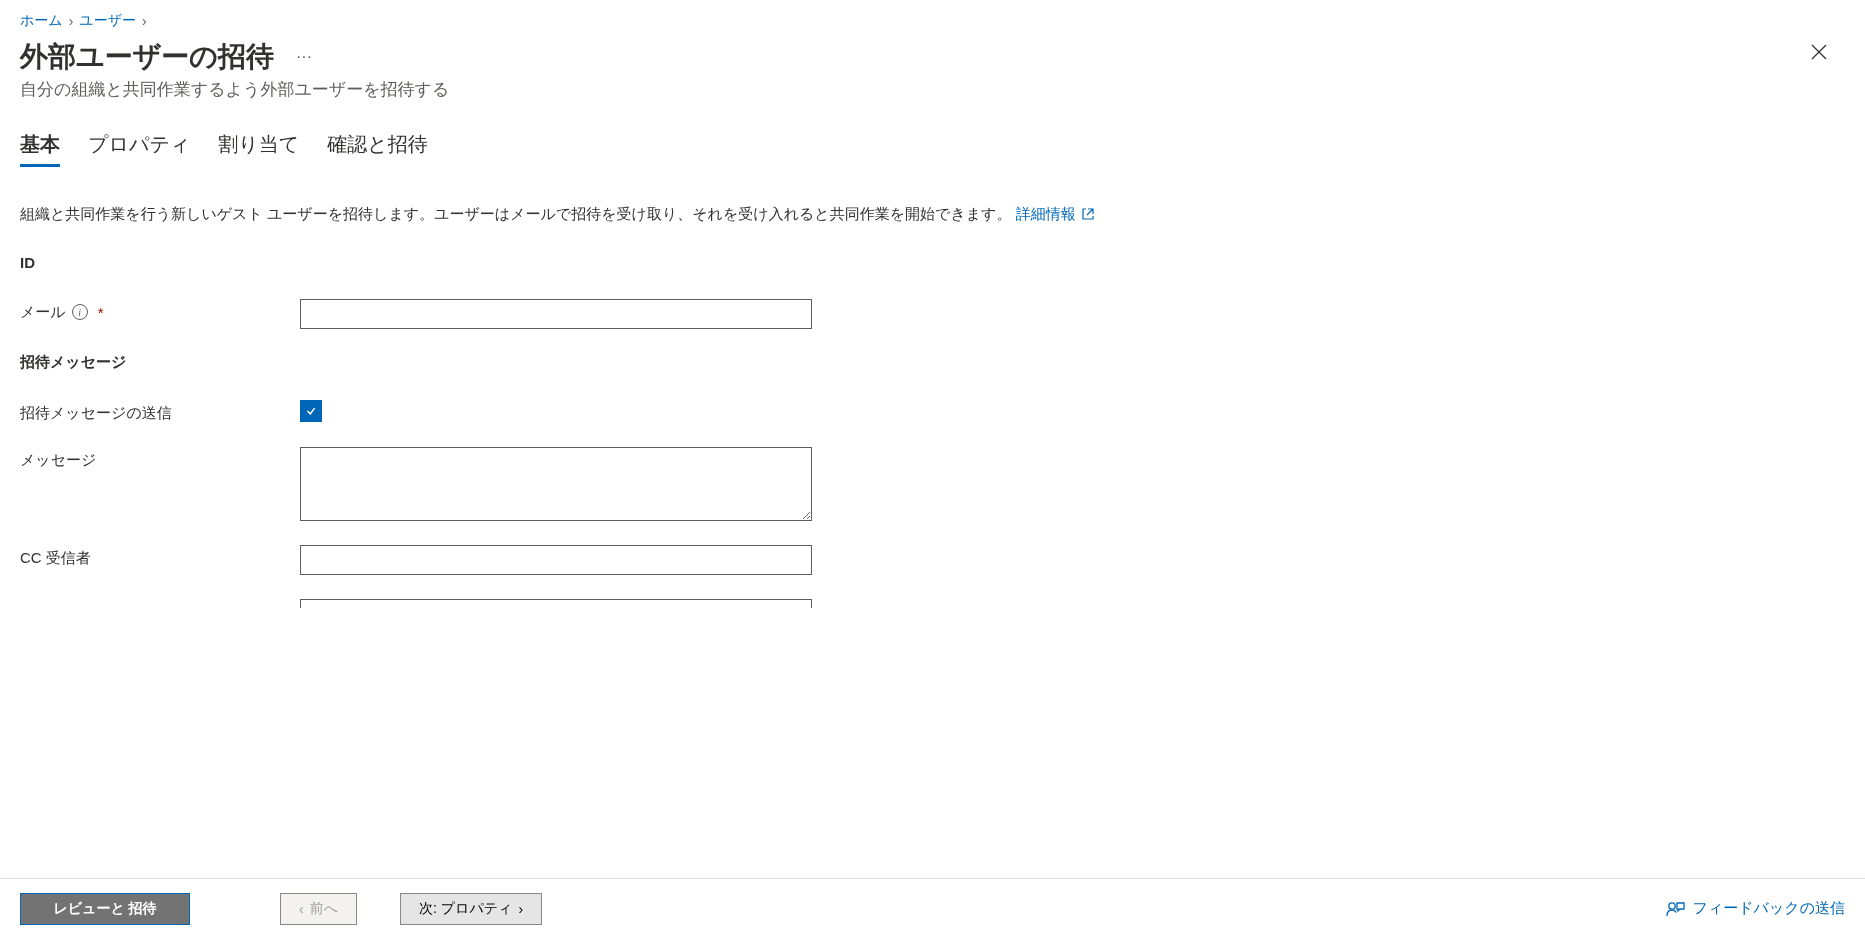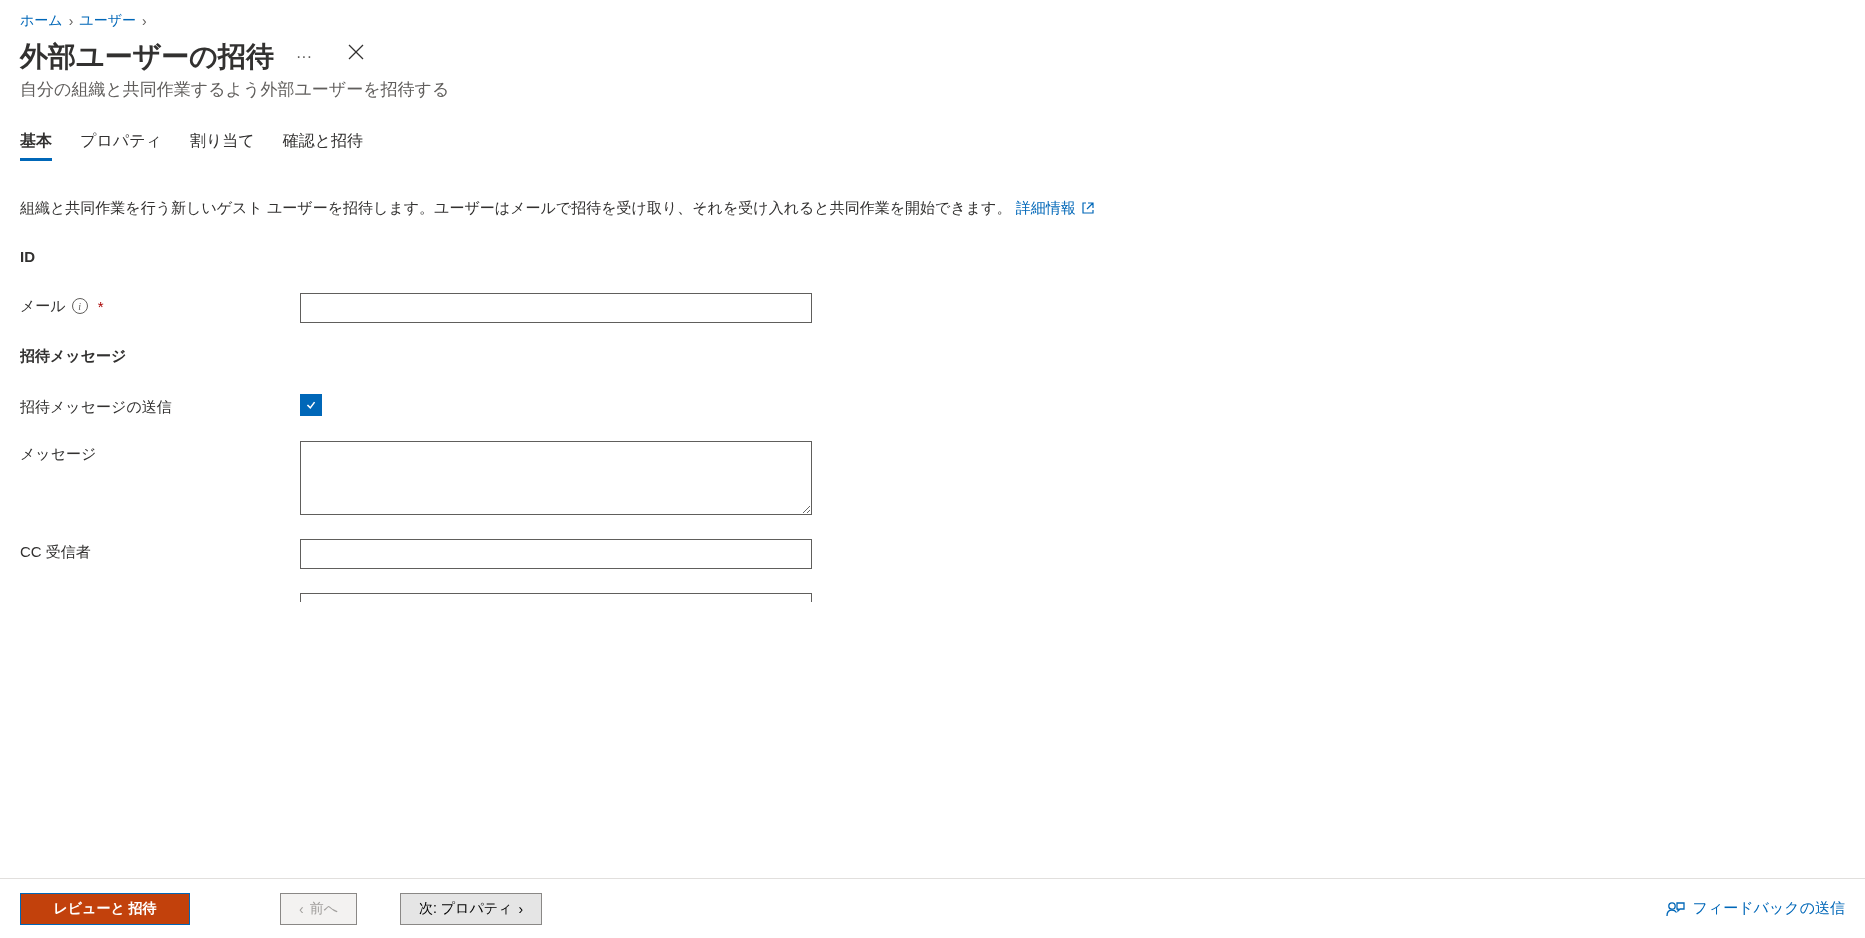--- a/index.html
+++ b/index.html
@@ -29,21 +29,21 @@
     color: #0067b8;
     text-decoration: none;
     cursor: pointer;
   }
   .breadcrumb .sep {
     color: #605e5c;
   }
   .header-row {
     display: flex;
     align-items: flex-start;
-    justify-content: flex-start;
+    justify-content: space-between;
     gap: 26px;
   }
   .title-block { display: flex; align-items: center; gap: 18px; }
   h1 {
     font-size: 28px;
     font-weight: 600;
     margin: 0;
   }
   .more-dots {
     color: #605e5c;
@@ -65,21 +65,21 @@
     margin-top: 2px;
     margin-bottom: 24px;
   }
   .tabs {
     display: flex;
     gap: 28px;
     border-bottom: none;
     margin-bottom: 36px;
   }
   .tab {
-    font-size: 16px;
+    font-size: 20px;
     color: #323130;
     padding: 6px 0;
     cursor: pointer;
     border-bottom: 3px solid transparent;
     text-align: center;
   }
   .tab.active {
     font-weight: 600;
     border-bottom-color: #0067b8;
   }
@@ -185,21 +185,21 @@
     font-size: 14px;
     font-family: inherit;
     border: 1px solid #8a8886;
     background: #e5e5e5;
     cursor: pointer;
     display: inline-flex;
     align-items: center;
     gap: 6px;
   }
   .btn.primary {
-    background: #c2410c;
+    background: #737373;
     border-color: #0067b8;
     color: #fff;
     font-weight: 600;
     min-width: 170px;
     justify-content: center;
     padding: 0 24px;
   }
   .btn.prev-btn {
     color: #a19f9d;
     background: #f3f2f1;

